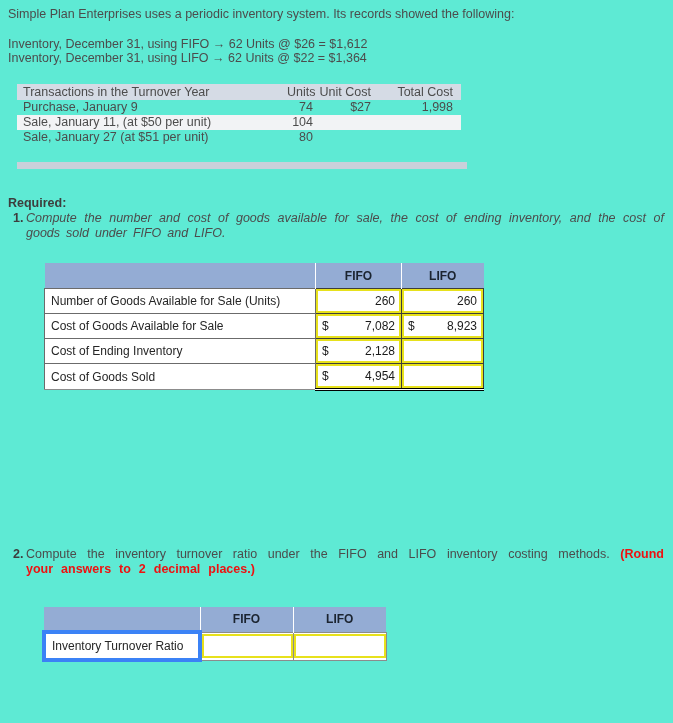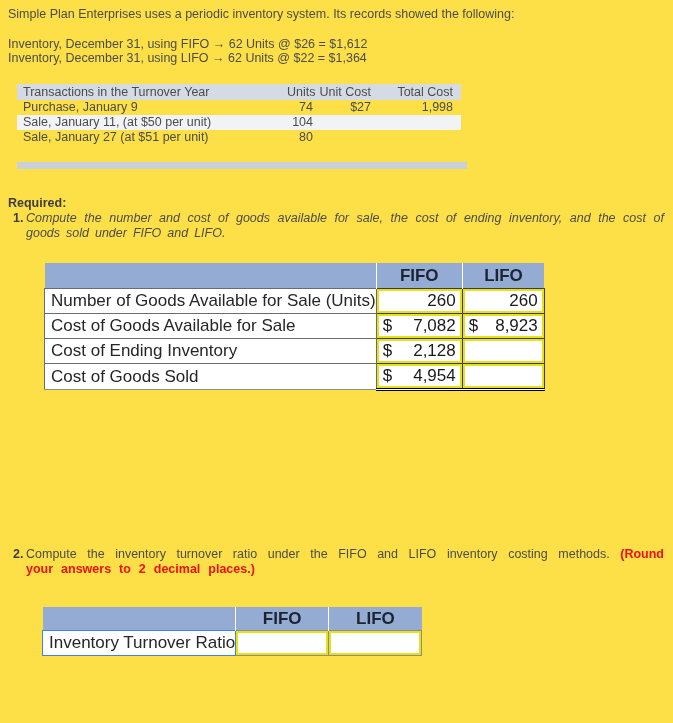--- a/index.html
+++ b/index.html
@@ -9,21 +9,21 @@
     --transactions-header-gray: #d5dbe5;
     --alt-row-gray: #f2f3f5;
     --scrollbar-gray: #c9d0da;
   }
   * { margin: 0; padding: 0; box-sizing: content-box; }
   body { background: #fff; }
   #page {
     position: relative;
     width: 673px;
     height: 723px;
-    background: #fde047;
+    background: #5eead4;
     font-family: "Liberation Sans", sans-serif;
     font-size: 12.5px;
     color: #4c4c4c;
     overflow: hidden;
   }
 
   
   #intro-statement { position: absolute; left: 8px; top: 7px; white-space: nowrap; }
   #inventory-lines { position: absolute; left: 8px; top: 37px; line-height: 14px; }
   #inventory-lines div { white-space: nowrap; }
@@ -55,21 +55,21 @@
   .req-item { position: absolute; display: flex; }
   #item1 { left: 13px; top: 211px; width: 651px; }
   #item2 { left: 13px; top: 547px; width: 651px; }
   .item-num { font-weight: bold; color: #3d3d3d; width: 13px; flex: none; }
   .item-text { flex: 1; text-align: justify; line-height: 14.5px; }
   #item1 .item-text { word-spacing: 2.5px; font-style: italic; }
   #item2 .item-text { word-spacing: 4.5px; }
   .red-note { color: var(--note-red); font-weight: bold; }
 
   
-  .anstbl { border-collapse: collapse; table-layout: fixed; font-size: 17px; position: absolute; }
+  .anstbl { border-collapse: collapse; table-layout: fixed; font-size: 12px; position: absolute; }
   .anstbl th {
     background: var(--answer-header-blue);
     font-weight: bold; color: #1b2430; text-align: center; padding: 0;
   }
   .anstbl th.sep { border-left: 1px solid #fff; }
   .anstbl td { padding: 0; height: 24px; background: #fff; }
   .anstbl td.lbl { padding-left: 6px; color: #262626; white-space: nowrap; }
   .anstbl td.val { padding: 0; }
   .inbox {
     box-sizing: border-box; height: 24px;
@@ -83,21 +83,21 @@
 
   #t1 { left: 44px; top: 263px; }
   #t1 th { height: 25px; }
   #t1 td.lbl { border: 1px solid #6b6b6b; }
   #t1 td.val { border: 1px solid #3c3c3c; }
   #t1 tr.last td.val { border-bottom: 3px double #000; }
   #t1 tr.last td.lbl { border-bottom: 1px solid #8c8c8c; }
 
   #t2 { left: 42px; top: 607px; }
   #t2 th { height: 23px; }
-  #t2 td.lbl { border: 1px solid #3b82f6; }
+  #t2 td.lbl { border: 4px solid #3b82f6; }
   #t2 td.val { border: 1px solid #8c8c8c; }
 </style>
 </head>
 <body>
 
 <div id="page">
 
   <div id="intro-statement">Simple Plan Enterprises uses a periodic inventory system. Its records showed the following:</div>
   <div id="inventory-lines">
     <div>Inventory, December 31, using FIFO → 62 Units @ $26 = $1,612</div>

